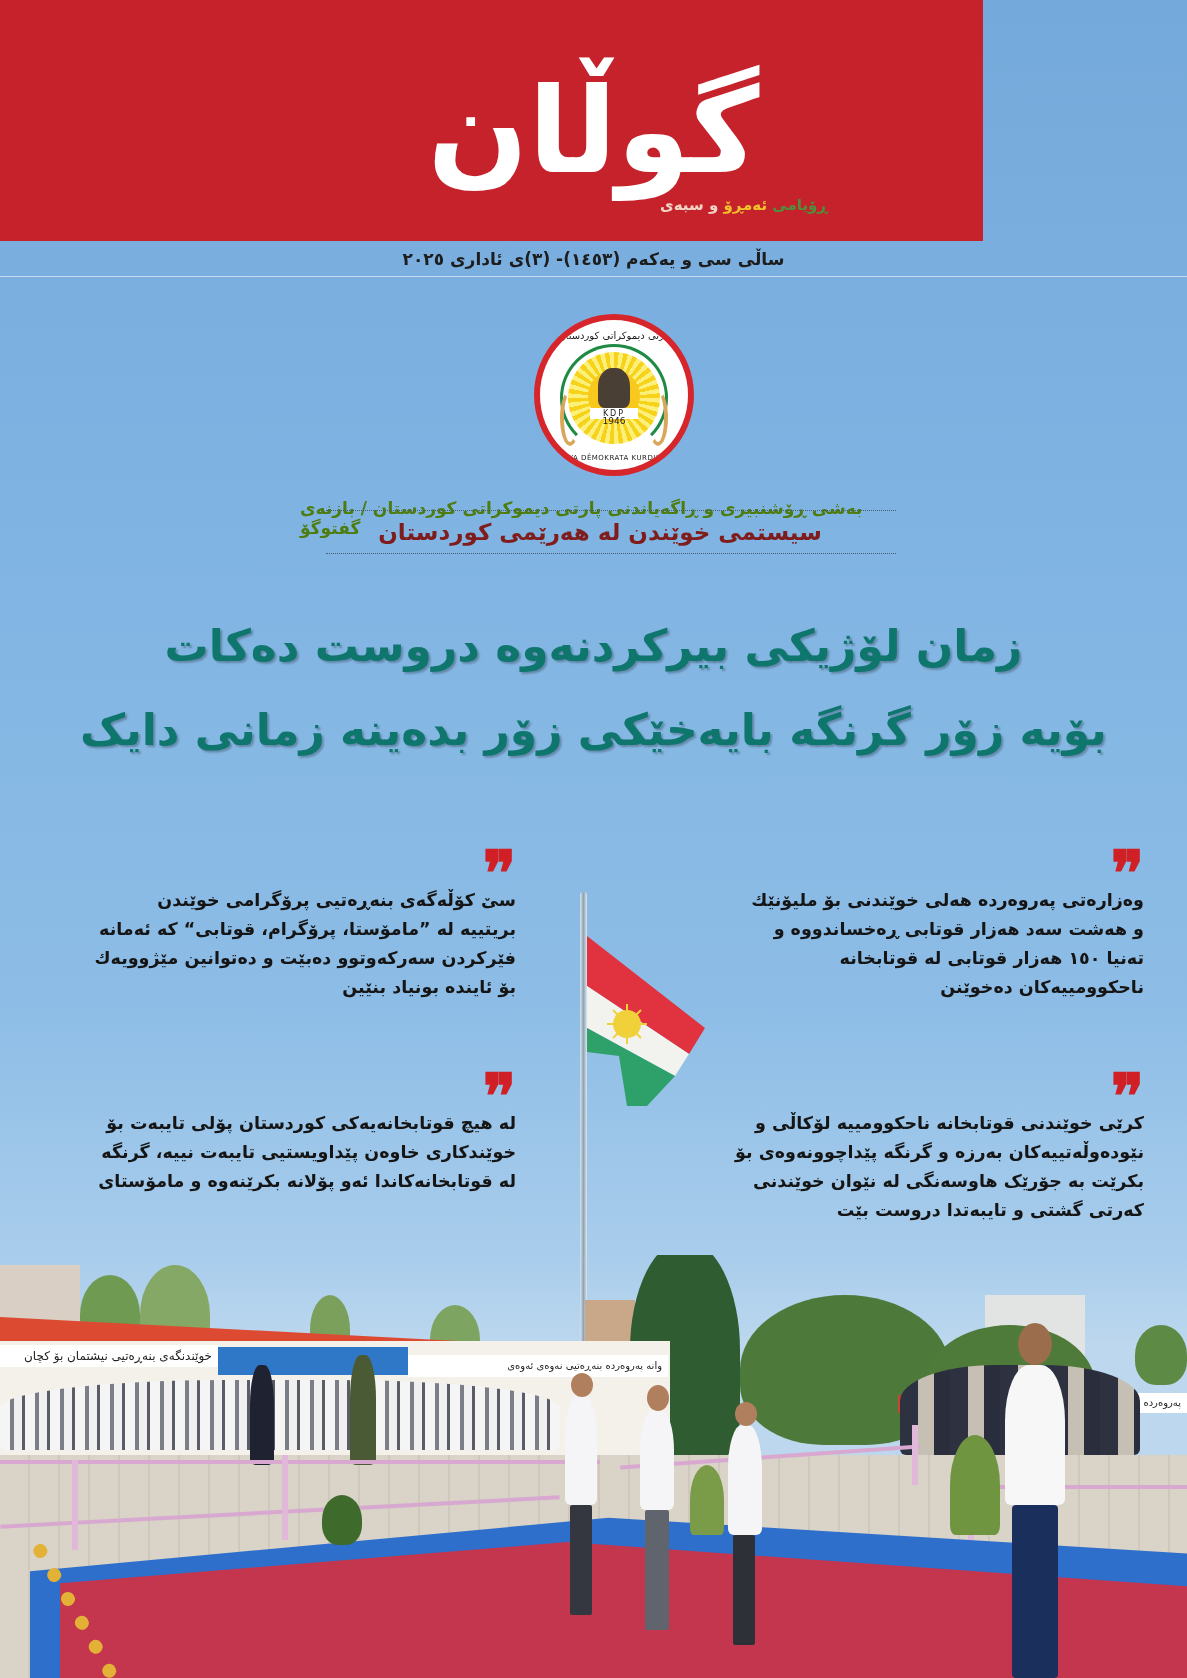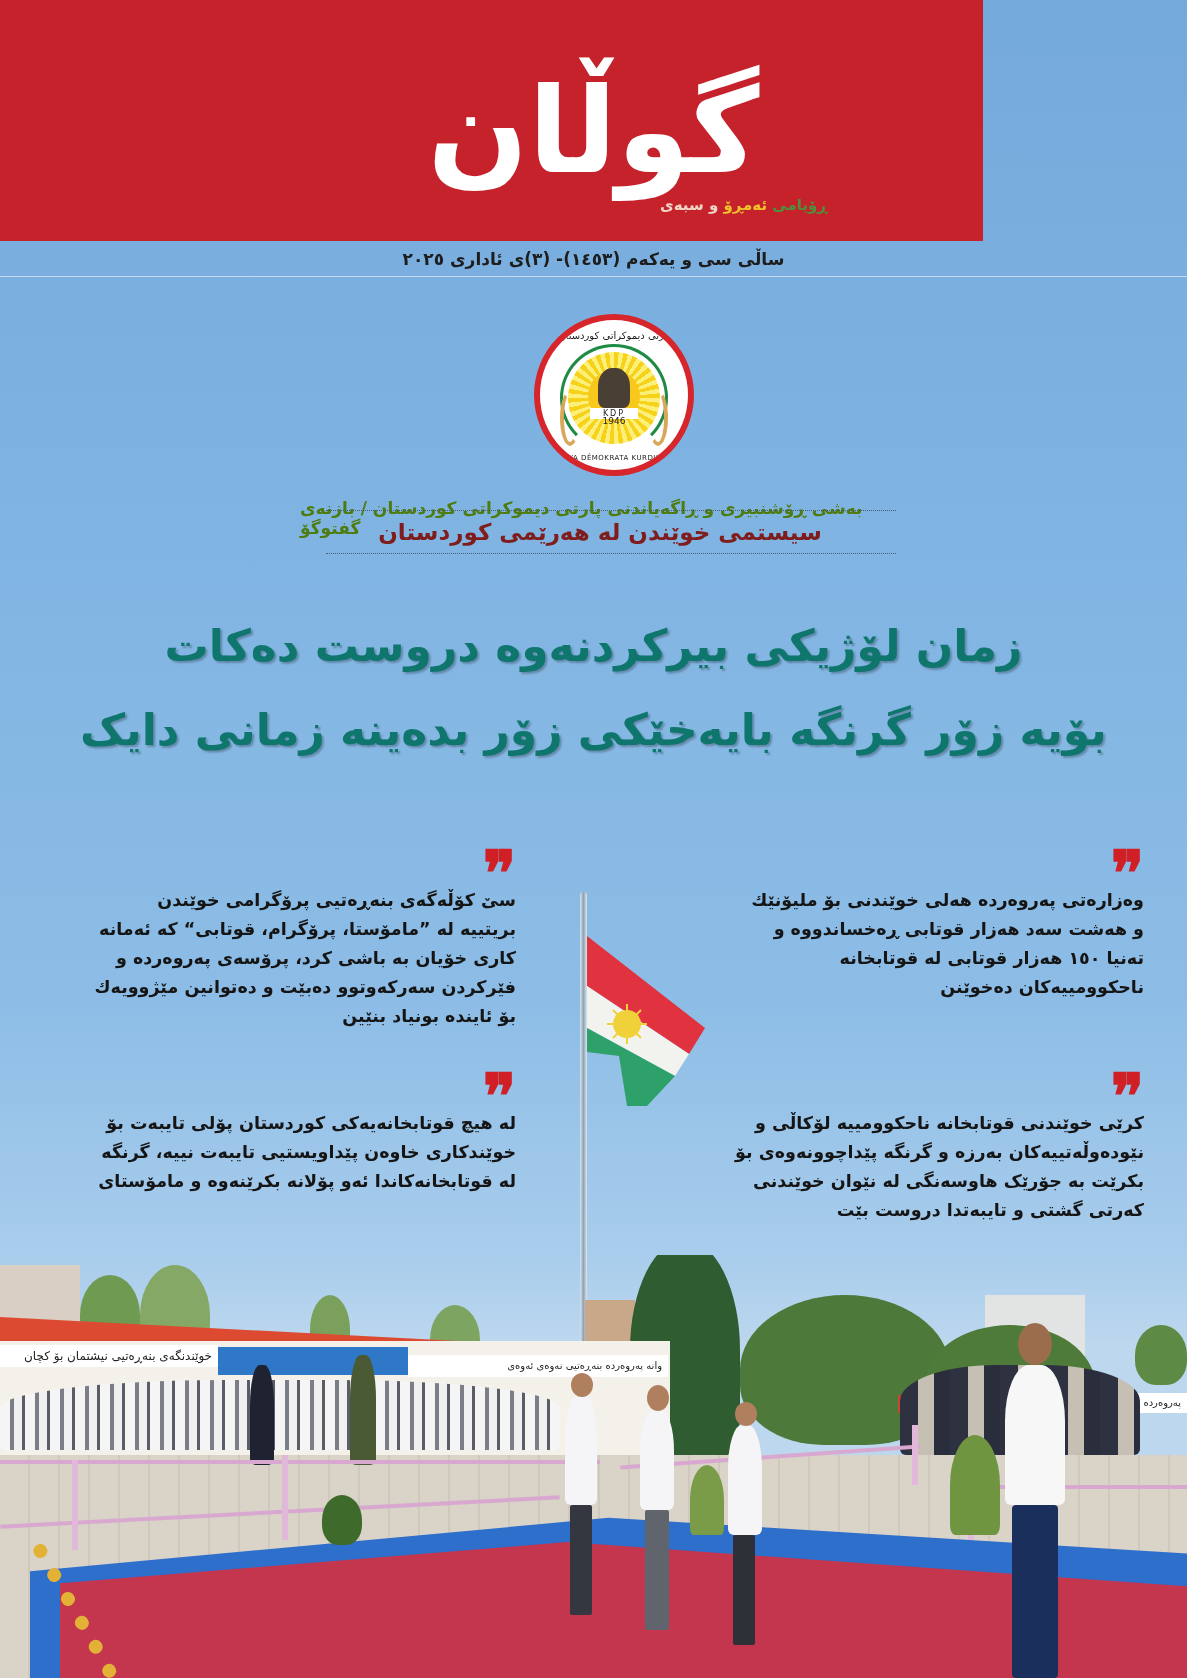--- a/index.html
+++ b/index.html
@@ -222,21 +222,20 @@
     <span class="line">تەنیا ١٥٠ هەزار قوتابی لە قوتابخانە</span>
     <span class="line">ناحکوومییەکان دەخوێنن</span>
   </div>
 </div>
 
 <div class="quote" style="left:96px; top:852px; width:420px;">
   <span class="qmark">❞</span>
   <div class="qtext">
     <span class="line">سێ کۆڵەگەی بنەڕەتیی پرۆگرامی خوێندن</span>
     <span class="line">بریتییە لە ”مامۆستا، پرۆگرام، قوتابی“ کە ئەمانە</span>
-    <span class="line">کاری خۆیان بە باشی کرد، پرۆسەی پەروەردە و</span>
     <span class="line">فێرکردن سەرکەوتوو دەبێت و دەتوانین مێژوویەك</span>
     <span class="line">بۆ ئایندە بونیاد بنێین</span>
   </div>
 </div>
 
 <div class="quote" style="left:720px; top:1075px; width:424px;">
   <span class="qmark">❞</span>
   <div class="qtext">
     <span class="line">کرێی خوێندنی قوتابخانە ناحکوومییە لۆکاڵی و</span>
     <span class="line">نێودەوڵەتییەکان بەرزە و گرنگە پێداچوونەوەی بۆ</span>

